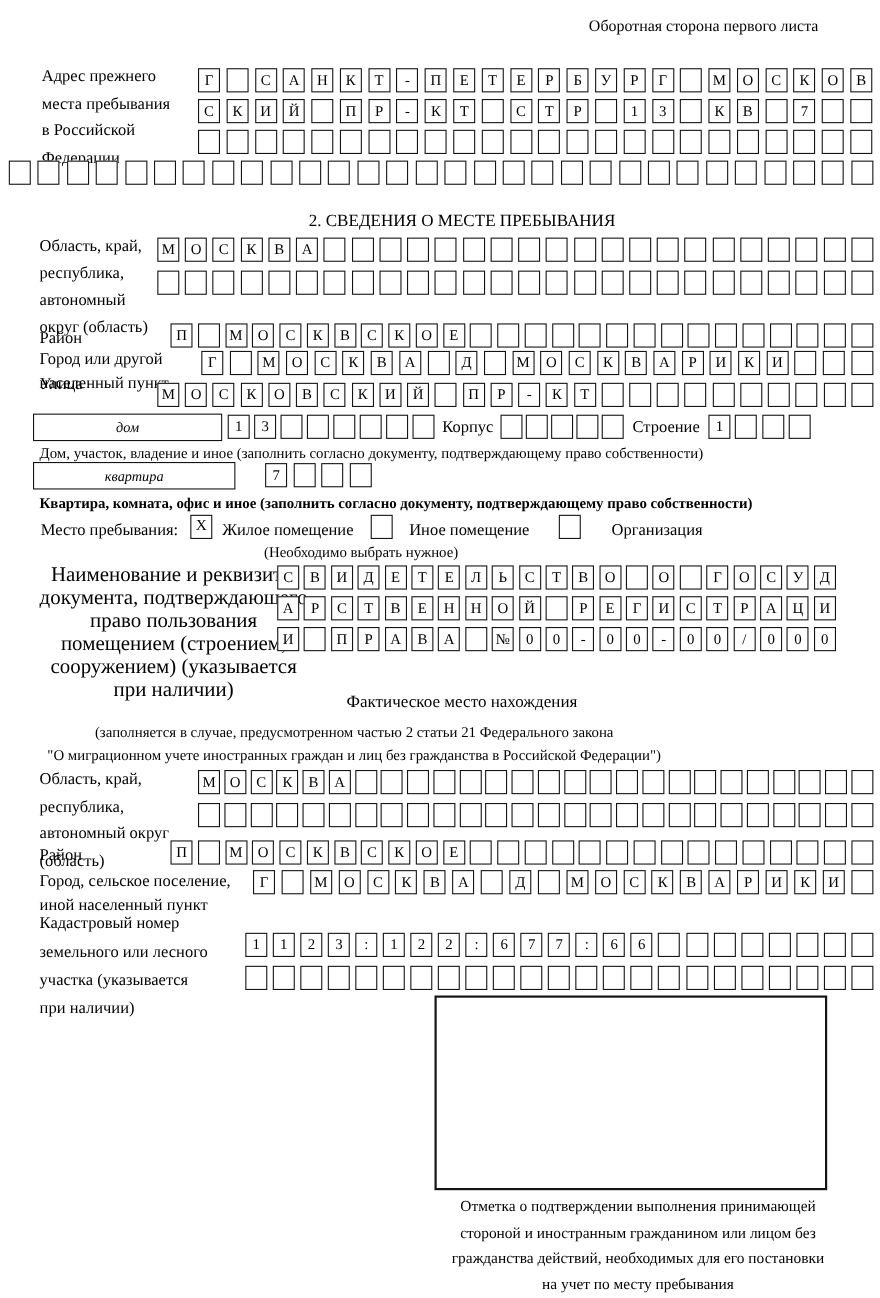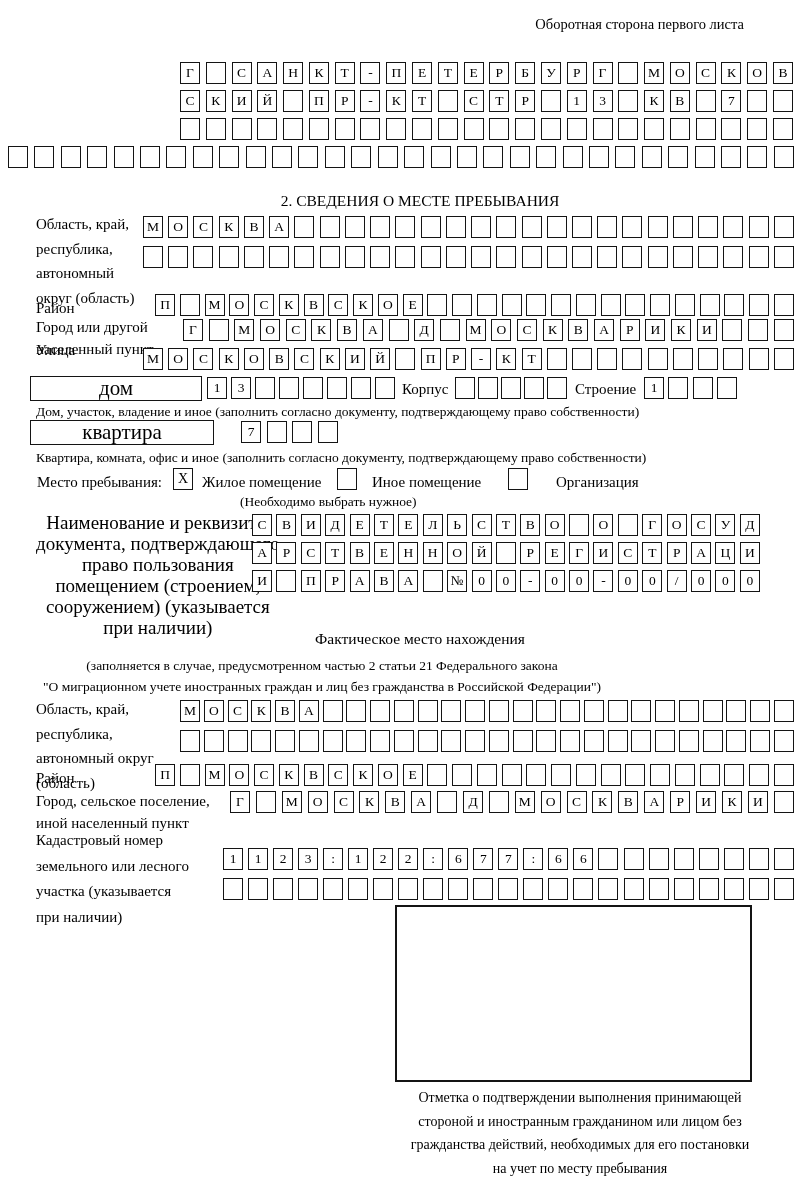--- a/index.html
+++ b/index.html
@@ -6,33 +6,37 @@
   .page{position:relative;width:800px;height:1180px;background:#ffffff;
         font-family:"Liberation Serif", serif;color:#000;overflow:hidden;}
   .lbl{position:absolute;font-size:15px;line-height:24.5px;white-space:pre-line;}
   .cap{position:absolute;font-size:13.5px;}
   .center{text-align:center;}
   .bold{font-weight:normal;padding-left:20px;}
   .row{position:absolute;display:flex;justify-content:space-between;height:22px;}
   .cell{box-sizing:border-box;flex:0 0 auto;width:20px;height:22px;border:1.7px solid #141414;
         display:flex;align-items:center;justify-content:center;font-size:13.5px;background:#fff;}
   .wbox{position:absolute;box-sizing:border-box;border:1.7px solid #141414;height:25px;
-        display:flex;align-items:center;justify-content:center;font-size:21px;background:#fff;}
+        display:flex;align-items:center;justify-content:center;font-size:13px;background:#fff;font-style:italic;}
   .chk{position:absolute;box-sizing:border-box;width:20px;height:22px;border:1.7px solid #141414;
        display:flex;align-items:center;justify-content:center;font-size:14px;background:#fff;}
   .stamp{position:absolute;box-sizing:border-box;border:2px solid #141414;background:#fff;}
   .note{position:absolute;font-size:14px;line-height:23.5px;white-space:pre-line;text-align:center;}
 </style>
 </head>
 <body>
 
 <div class="page">
 
   <div class="cap" style="top:16px;right:56px;font-size:14.5px;">Оборотная сторона первого листа</div>
 
+  <div class="lbl" style="left:38px;top:58px;">Адрес прежнего
+места пребывания
+в Российской
+Федерации</div>
   <div class="row" style="left:180px;top:62px;width:613px;">
       <span class="cell">Г</span>
       <span class="cell"></span>
       <span class="cell">С</span>
       <span class="cell">А</span>
       <span class="cell">Н</span>
       <span class="cell">К</span>
       <span class="cell">Т</span>
       <span class="cell">-</span>
       <span class="cell">П</span>
@@ -317,21 +321,21 @@
     </div>
   <div class="cap" style="left:36px;top:404px;">Дом, участок, владение и иное (заполнить согласно документу, подтверждающему право собственности)</div>
 
   <div class="wbox" style="left:30px;top:420px;width:184px;">квартира</div>
   <div class="row" style="left:241px;top:421px;width:97px;">
       <span class="cell">7</span>
       <span class="cell"></span>
       <span class="cell"></span>
       <span class="cell"></span>
     </div>
-  <div class="cap" style="left:36px;top:450px;">Квартира, комната, офис и иное (заполнить согласно документу, подтверждающему право собственности)</div>
+  <div class="cap" style="left:36px;top:450px;font-weight:bold;">Квартира, комната, офис и иное (заполнить согласно документу, подтверждающему право собственности)</div>
 
   <div class="lbl" style="left:37px;top:470px;">Место пребывания:</div>
   <div class="chk" style="left:173px;top:468px;">X</div>
   <div class="lbl" style="left:202px;top:470px;">Жилое помещение</div>
   <div class="chk" style="left:337px;top:468px;"></div>
   <div class="lbl" style="left:372px;top:470px;">Иное помещение</div>
   <div class="chk" style="left:508px;top:468px;"></div>
   <div class="lbl" style="left:556px;top:470px;text-align:right;">Организация</div>
   <div class="cap" style="left:240px;top:494px;">(Необходимо выбрать нужное)</div>
 

